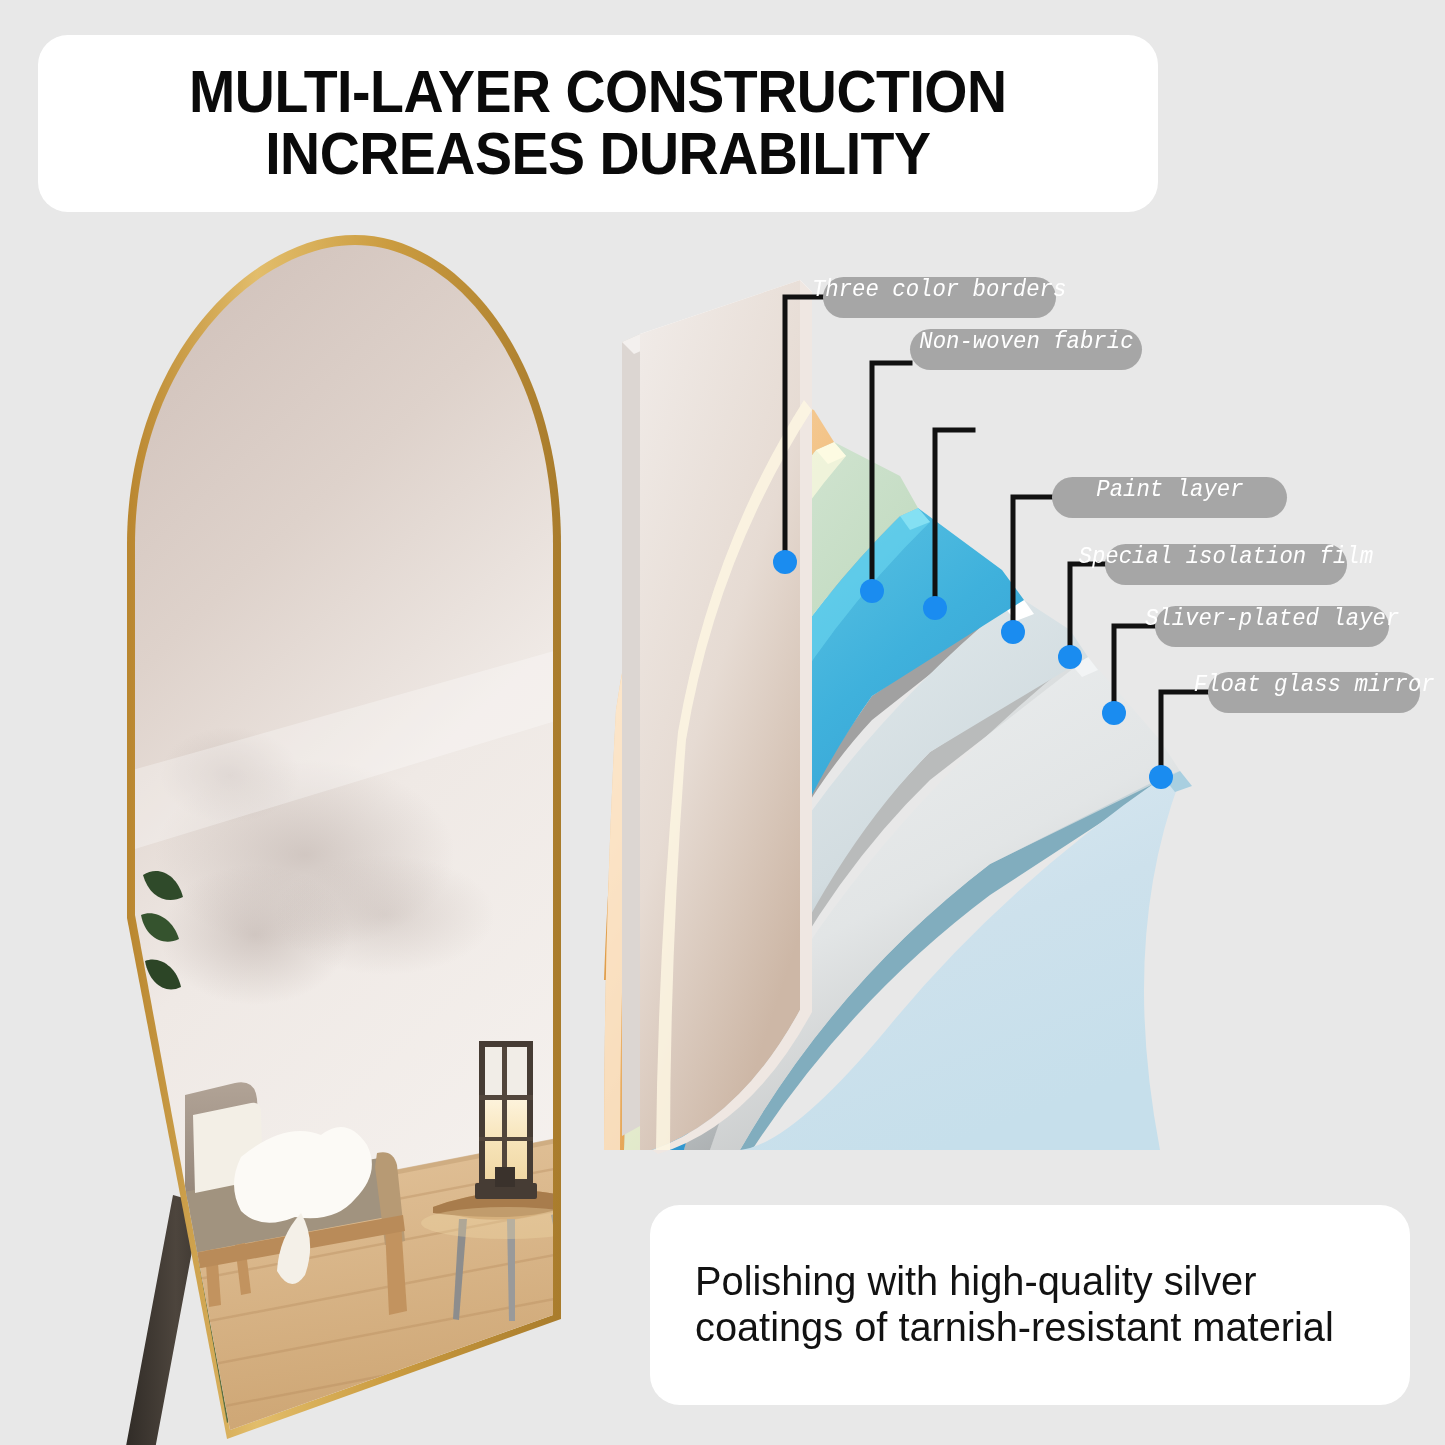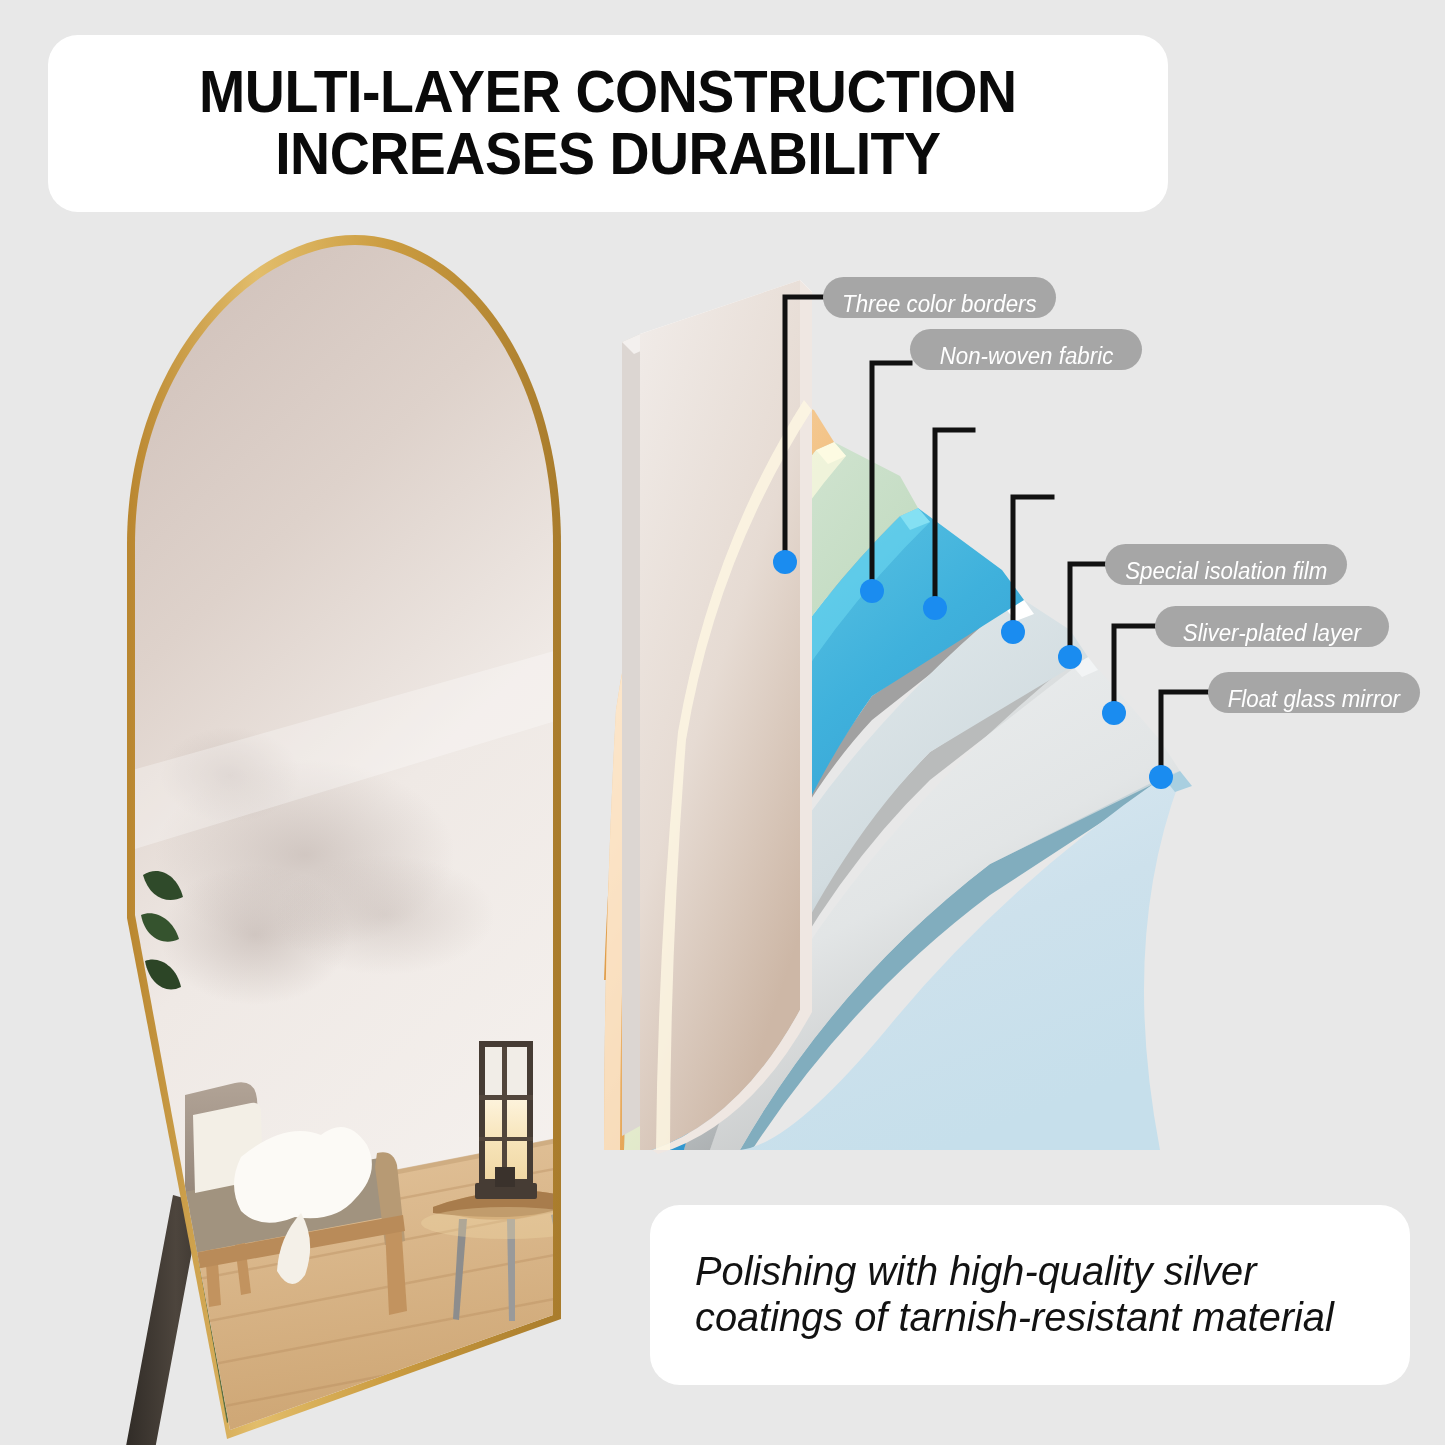--- a/index.html
+++ b/index.html
@@ -19,21 +19,21 @@
 
   
   .card {
     position: absolute;
     background: #ffffff;
     border-radius: 30px;
   }
 
   
   #header-card {
-    left: 48px;
+    left: 38px;
     top: 35px;
     width: 1120px;
     height: 177px;
     display: flex;
     align-items: center;
     justify-content: center;
   }
   #header-title {
     font-size: 59px;
     font-weight: 700;
@@ -43,26 +43,25 @@
     color: #0a0a0a;
     transform: scaleX(0.94);
     white-space: pre-line;
   }
 
   
   #caption-card {
     left: 650px;
     top: 1205px;
     width: 760px;
-    height: 180px;
+    height: 200px;
     display: flex;
     align-items: center;
     padding-left: 45px;
     box-sizing: border-box;
-    font-style: italic;
   }
   #caption-text {
     font-size: 41px;
     font-weight: 400;
     line-height: 1.12;
     color: #121212;
     transform: scaleX(0.97);
     transform-origin: left center;
     white-space: pre-line;
   }
@@ -93,25 +92,26 @@
     left: 0; top: 0;
     width: 1445px; height: 1445px;
     pointer-events: none;
   }
   .callout-pill {
     position: absolute;
     background: #a6a6a6;
     border-radius: 999px;
     height: 41px;
     display: flex;
-    align-items: flex-end;
+    align-items: flex-start;
     justify-content: center;
     padding: 0 26px;
     box-sizing: border-box;
     pointer-events: auto;
+    font-family: Liberation Mono, monospace;
   }
   .callout-pill span {
     color: #ffffff;
     font-size: 23px;
     font-style: italic;
     font-weight: 400;
     white-space: nowrap;
     transform: scaleX(0.97);
   }
   .leader-svg {
@@ -385,20 +385,23 @@
       <circle cx="1161" cy="777" r="12"></circle>
     </g>
   </svg>
 
   <div class="callout-pill" style="left:823px; top:277px; width:233px;">
     <span>Three color borders</span>
   </div>
   <div class="callout-pill" style="left:910px; top:329px; width:232px;">
     <span>Non-woven fabric</span>
   </div>
+  <div class="callout-pill" style="left:1052px; top:477px; width:235px;">
+    <span>Paint layer</span>
+  </div>
   <div class="callout-pill" style="left:1155px; top:606px; width:234px;">
     <span>Sliver-plated layer</span>
   </div>
   <div class="callout-pill" style="left:1105px; top:544px; width:242px;">
     <span>Special isolation film</span>
   </div>
   <div class="callout-pill" style="left:1208px; top:672px; width:212px;">
     <span>Float glass mirror</span>
   </div>
 

